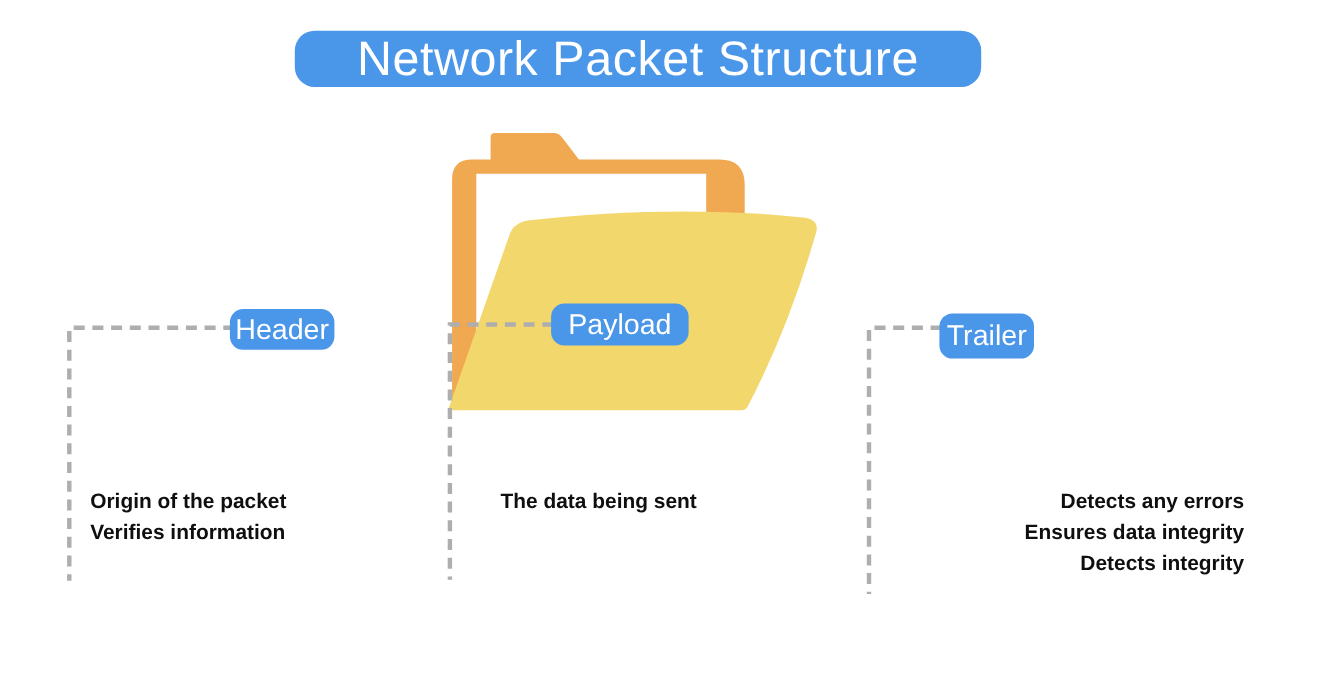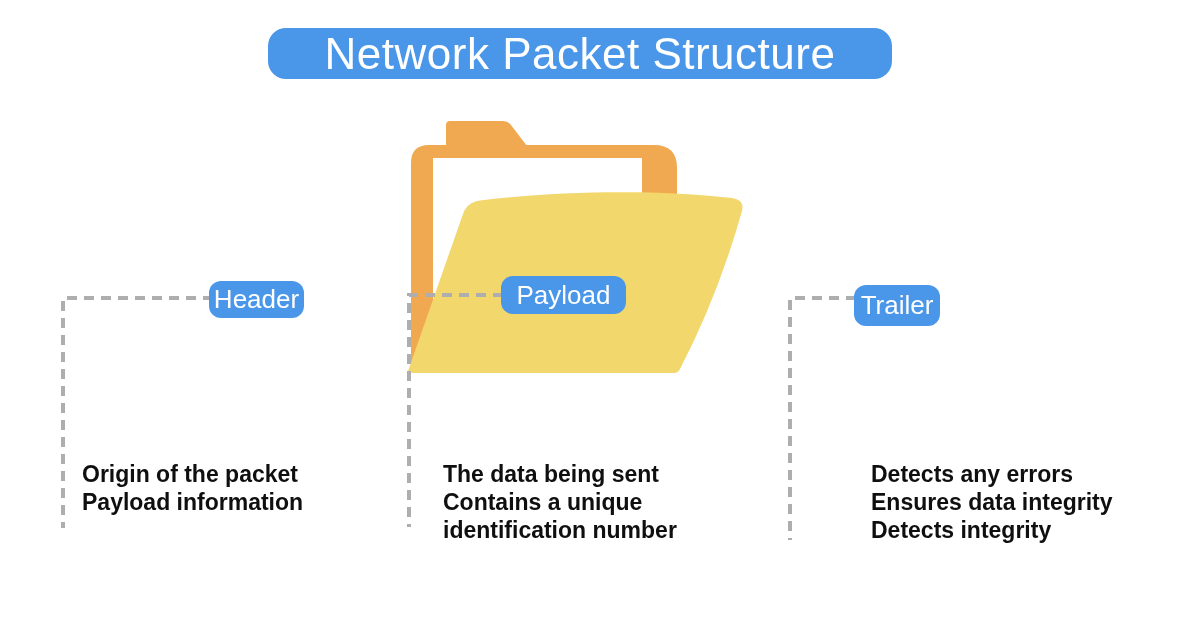--- a/index.html
+++ b/index.html
@@ -41,28 +41,27 @@
     font-size:26px;
     font-weight:400;
     white-space:nowrap;
   }
   .pill-header{left:209px;top:281px;width:95px;height:37px;}
   .pill-payload{left:501px;top:276px;width:125px;height:38px;}
   .pill-trailer{left:854px;top:285px;width:86px;height:41px;}
   .desc{
     position:absolute;
     color:var(--text-black,#0f0f0f);
-    font-size:23px;
+    font-size:19px;
     font-weight:700;
     line-height:28px;
-    margin-top:17px;
   }
   .desc-header{left:82px;top:443px;width:330px;}
-  .desc-payload{left:443px;top:443px;width:322px;}
-  .desc-trailer{left:871px;top:443px;width:300px;}
+  .desc-payload{left:455px;top:443px;width:322px;}
+  .desc-trailer{left:831px;top:443px;width:300px;text-align:right;}
 </style>
 </head>
 <body>
 
 <div class="canvas">
 
   <svg class="diagram-svg" width="1200" height="630" viewBox="0 0 1200 630">
 
     <path fill="#F0A851" d="M411,372 L411,163 Q411,145 429,145 L654,145 Q677,145 677,168
              L677,290 L642,290 L642,158 L433,158 L433,372 Z"></path>
@@ -85,26 +84,25 @@
   <div class="title-banner">
     <span>Network Packet Structure</span>
   </div>
 
   <div class="pill pill-header">Header</div>
   <div class="pill pill-payload">Payload</div>
   <div class="pill pill-trailer">Trailer</div>
 
   <div class="desc desc-header">
     <div>Origin of the packet</div>
-    <div>Payload information</div>
+    <div>Verifies information</div>
   </div>
 
   <div class="desc desc-payload">
     <div>The data being sent</div>
-    <div>Contains a unique identification number</div>
   </div>
 
   <div class="desc desc-trailer">
     <div>Detects any errors</div>
     <div>Ensures data integrity</div>
     <div>Detects integrity</div>
   </div>
 
 </div>
 

